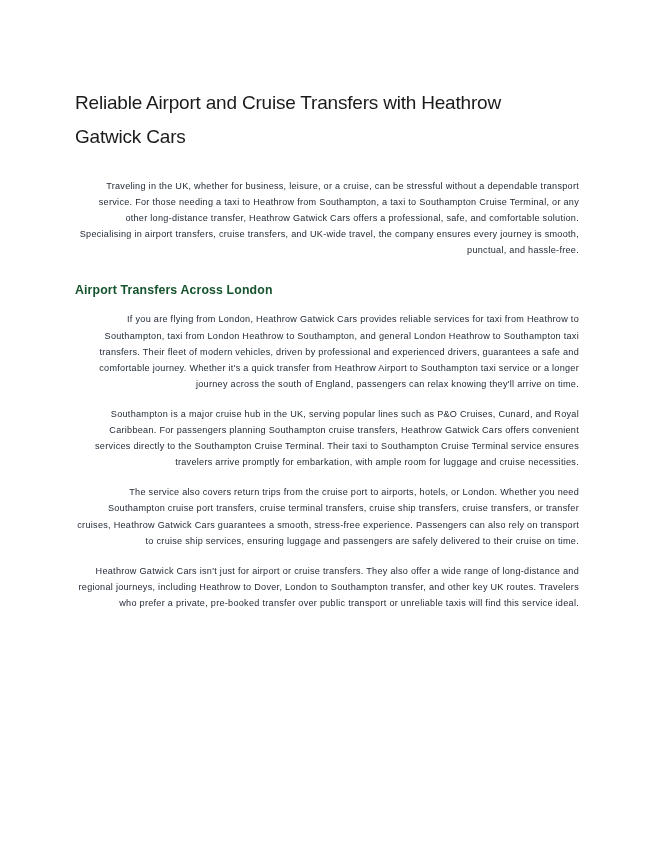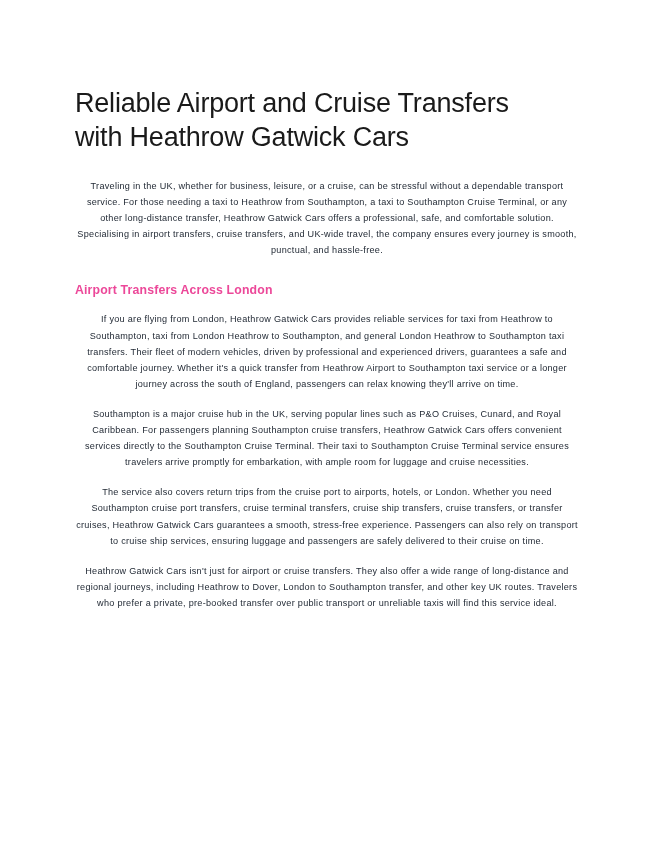--- a/index.html
+++ b/index.html
@@ -21,49 +21,49 @@
     box-sizing: border-box;
   }
   .doc-body {
     position: absolute;
     left: 75px;
     top: 86px;
     width: 504px;
   }
   .doc-title {
     font-family: "Liberation Sans", sans-serif;
-    font-size: 27px;
+    font-size: 19px;
     font-weight: 400;
     line-height: 34px;
     color: #1a1a1a;
     letter-spacing: -0.2px;
     margin: 0 0 24px 0;
     max-width: 470px;
   }
   .section-heading {
     font-family: "Liberation Sans", sans-serif;
     font-size: 12.3px;
     font-weight: 700;
     line-height: 16px;
-    color: #ec4899;
+    color: #14532d;
     letter-spacing: 0.15px;
     margin: 22px 0 13px 0;
   }
   .section-heading.first-heading {
     margin-top: 24px;
   }
   .body-par {
     font-family: "Liberation Sans", sans-serif;
     font-size: 9.1px;
     font-weight: 400;
     line-height: 16.1px;
     color: #232b36;
     letter-spacing: 0.28px;
     margin: 0 0 14px 0;
-    text-align: center;
+    text-align: right;
   }
   .body-par:last-child {
     margin-bottom: 0;
   }
   .intro-par {
     margin-bottom: 0;
   }
 </style>
 </head>
 <body>

